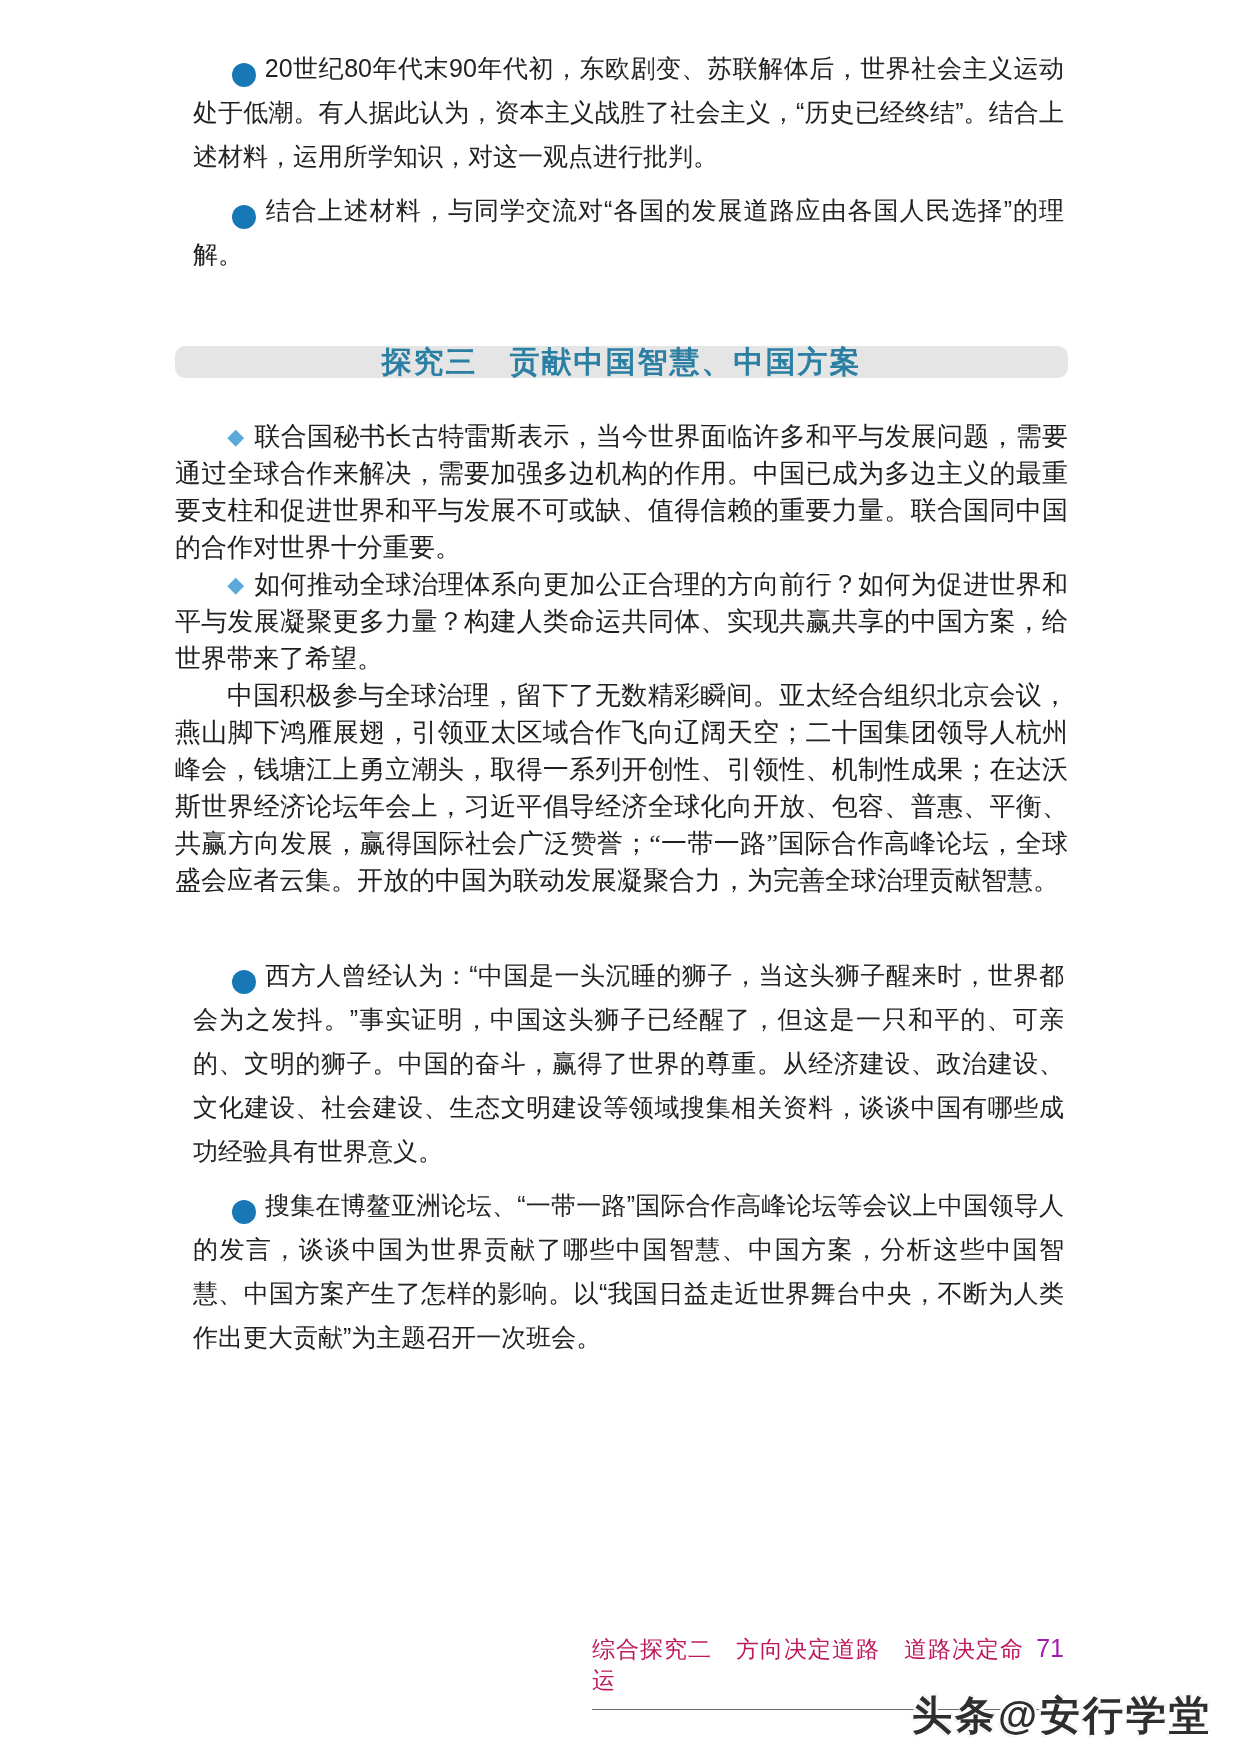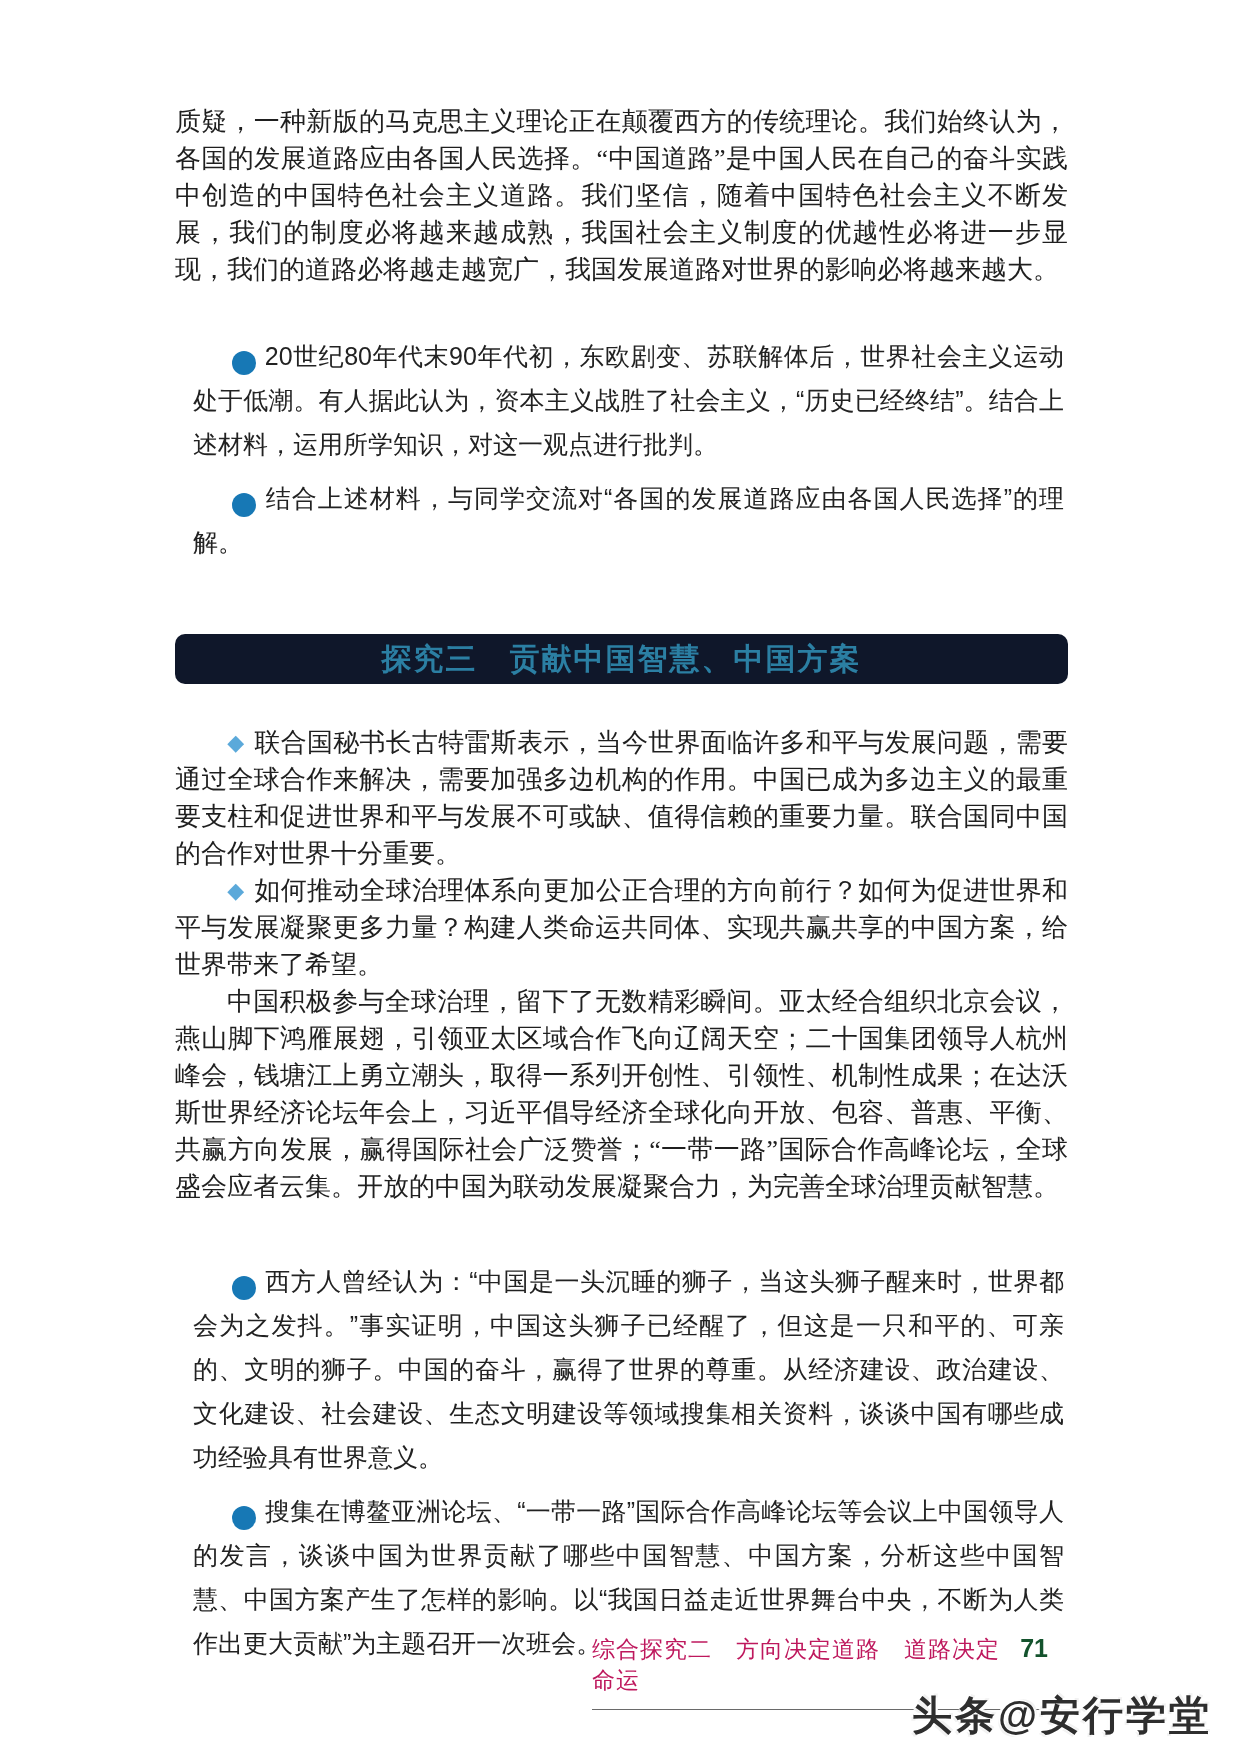--- a/index.html
+++ b/index.html
@@ -38,22 +38,22 @@
     display:inline-flex;align-items:center;justify-content:center;
     width:24px;height:24px;border-radius:50%;
     background:#1778b5;color:#ffffff;
     font-size:15px;font-weight:bold;line-height:1;
     vertical-align:-3px;margin-right:9px;
     padding-left:2px;box-sizing:border-box;
   }
 
   
   .section-header{
-    margin-top:70px;height:50px;
-    background:#0f172a;border-radius:10px;
+    margin-top:70px;height:32px;
+    background:#e5e5e5;border-radius:10px;
     display:flex;align-items:center;justify-content:center;
   }
   .section-header-text{
     font-size:30px;letter-spacing:2px;
     color:#2b7fa3;font-weight:bold;
   }
 
   .diamond-para{margin-top:40px;}
   .diamond-para + .diamond-para{margin-top:0;}
   .diamond{
@@ -68,41 +68,40 @@
     width:478px;
     display:flex;align-items:baseline;justify-content:space-between;
     border-bottom:1.5px solid #6a6a6a;
     padding-bottom:13px;
   }
   .footer-chapter{
     font-size:23px;color:#be185d;letter-spacing:1px;
     font-family:"Liberation Serif","DejaVu Serif",serif;
   }
   .footer-page{
-    font-size:25px;font-weight:bold;color:#14532d;
+    font-size:25px;font-weight:normal;color:#a21caf;
     font-family:"Liberation Sans","DejaVu Sans",sans-serif;
-    margin-right:22px;
+    margin-right:6px;
   }
 
   
   .watermark{
     position:absolute;top:1688px;right:28px;
     font-size:40px;font-weight:bold;color:#2e2e2e;
     letter-spacing:3px;
     font-family:"Liberation Sans","DejaVu Sans",sans-serif;
     text-shadow:2px 2px 0 #ffffff,-2px -2px 0 #ffffff,2px -2px 0 #f2f2f2,-2px 2px 0 #f2f2f2;
   }
 </style>
 </head>
 <body>
 
 <div class="page">
   <div class="content">
 
-    <p class="body-text opening">质疑，一种新版的马克思主义理论正在颠覆西方的传统理论。我们始终认为，各国的发展道路应由各国人民选择。“中国道路”是中国人民在自己的奋斗实践中创造的中国特色社会主义道路。我们坚信，随着中国特色社会主义不断发展，我们的制度必将越来越成熟，我国社会主义制度的优越性必将进一步显现，我们的道路必将越走越宽广，我国发展道路对世界的影响必将越来越大。</p>
 
     <section class="activity">
       <p class="act-item">
         <span class="bullet">❯</span><span>20世纪80年代末90年代初，东欧剧变、苏联解体后，世界社会主义运动处于低潮。有人据此认为，资本主义战胜了社会主义，“历史已经终结”。结合上述材料，运用所学知识，对这一观点进行批判。</span>
       </p>
       <p class="act-item">
         <span class="bullet">❯</span><span>结合上述材料，与同学交流对“各国的发展道路应由各国人民选择”的理解。</span>
       </p>
     </section>
 

